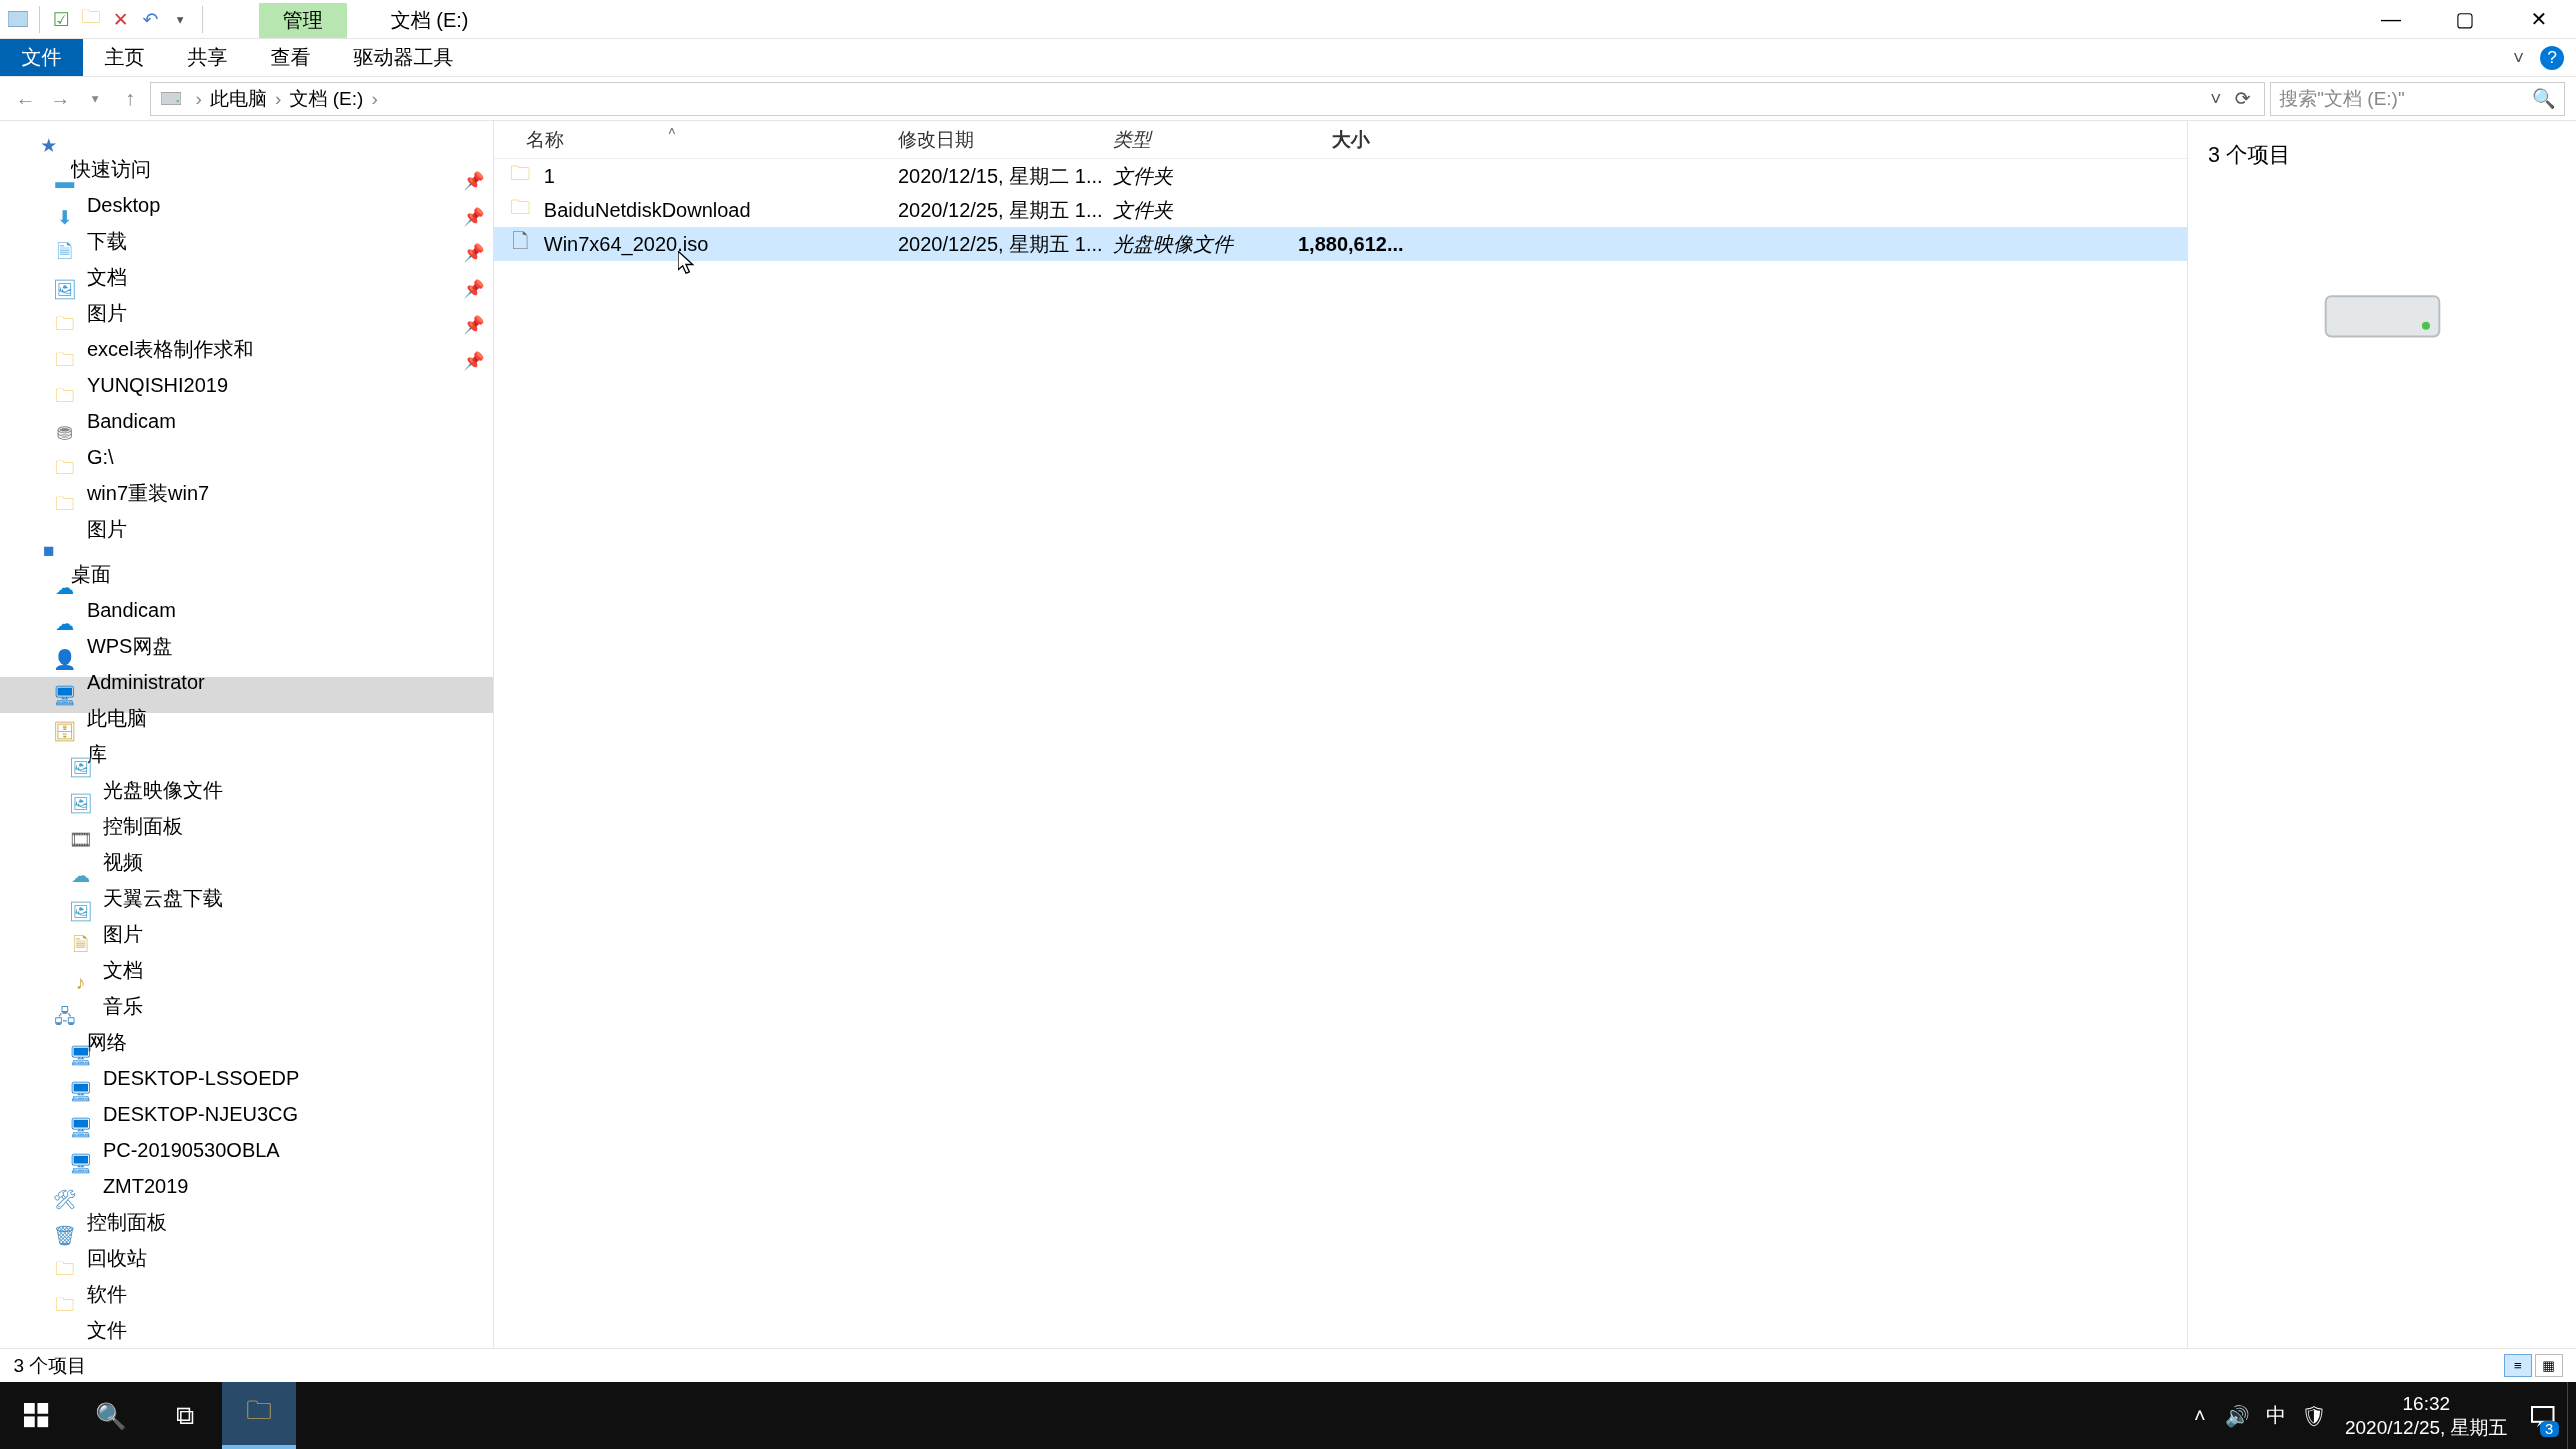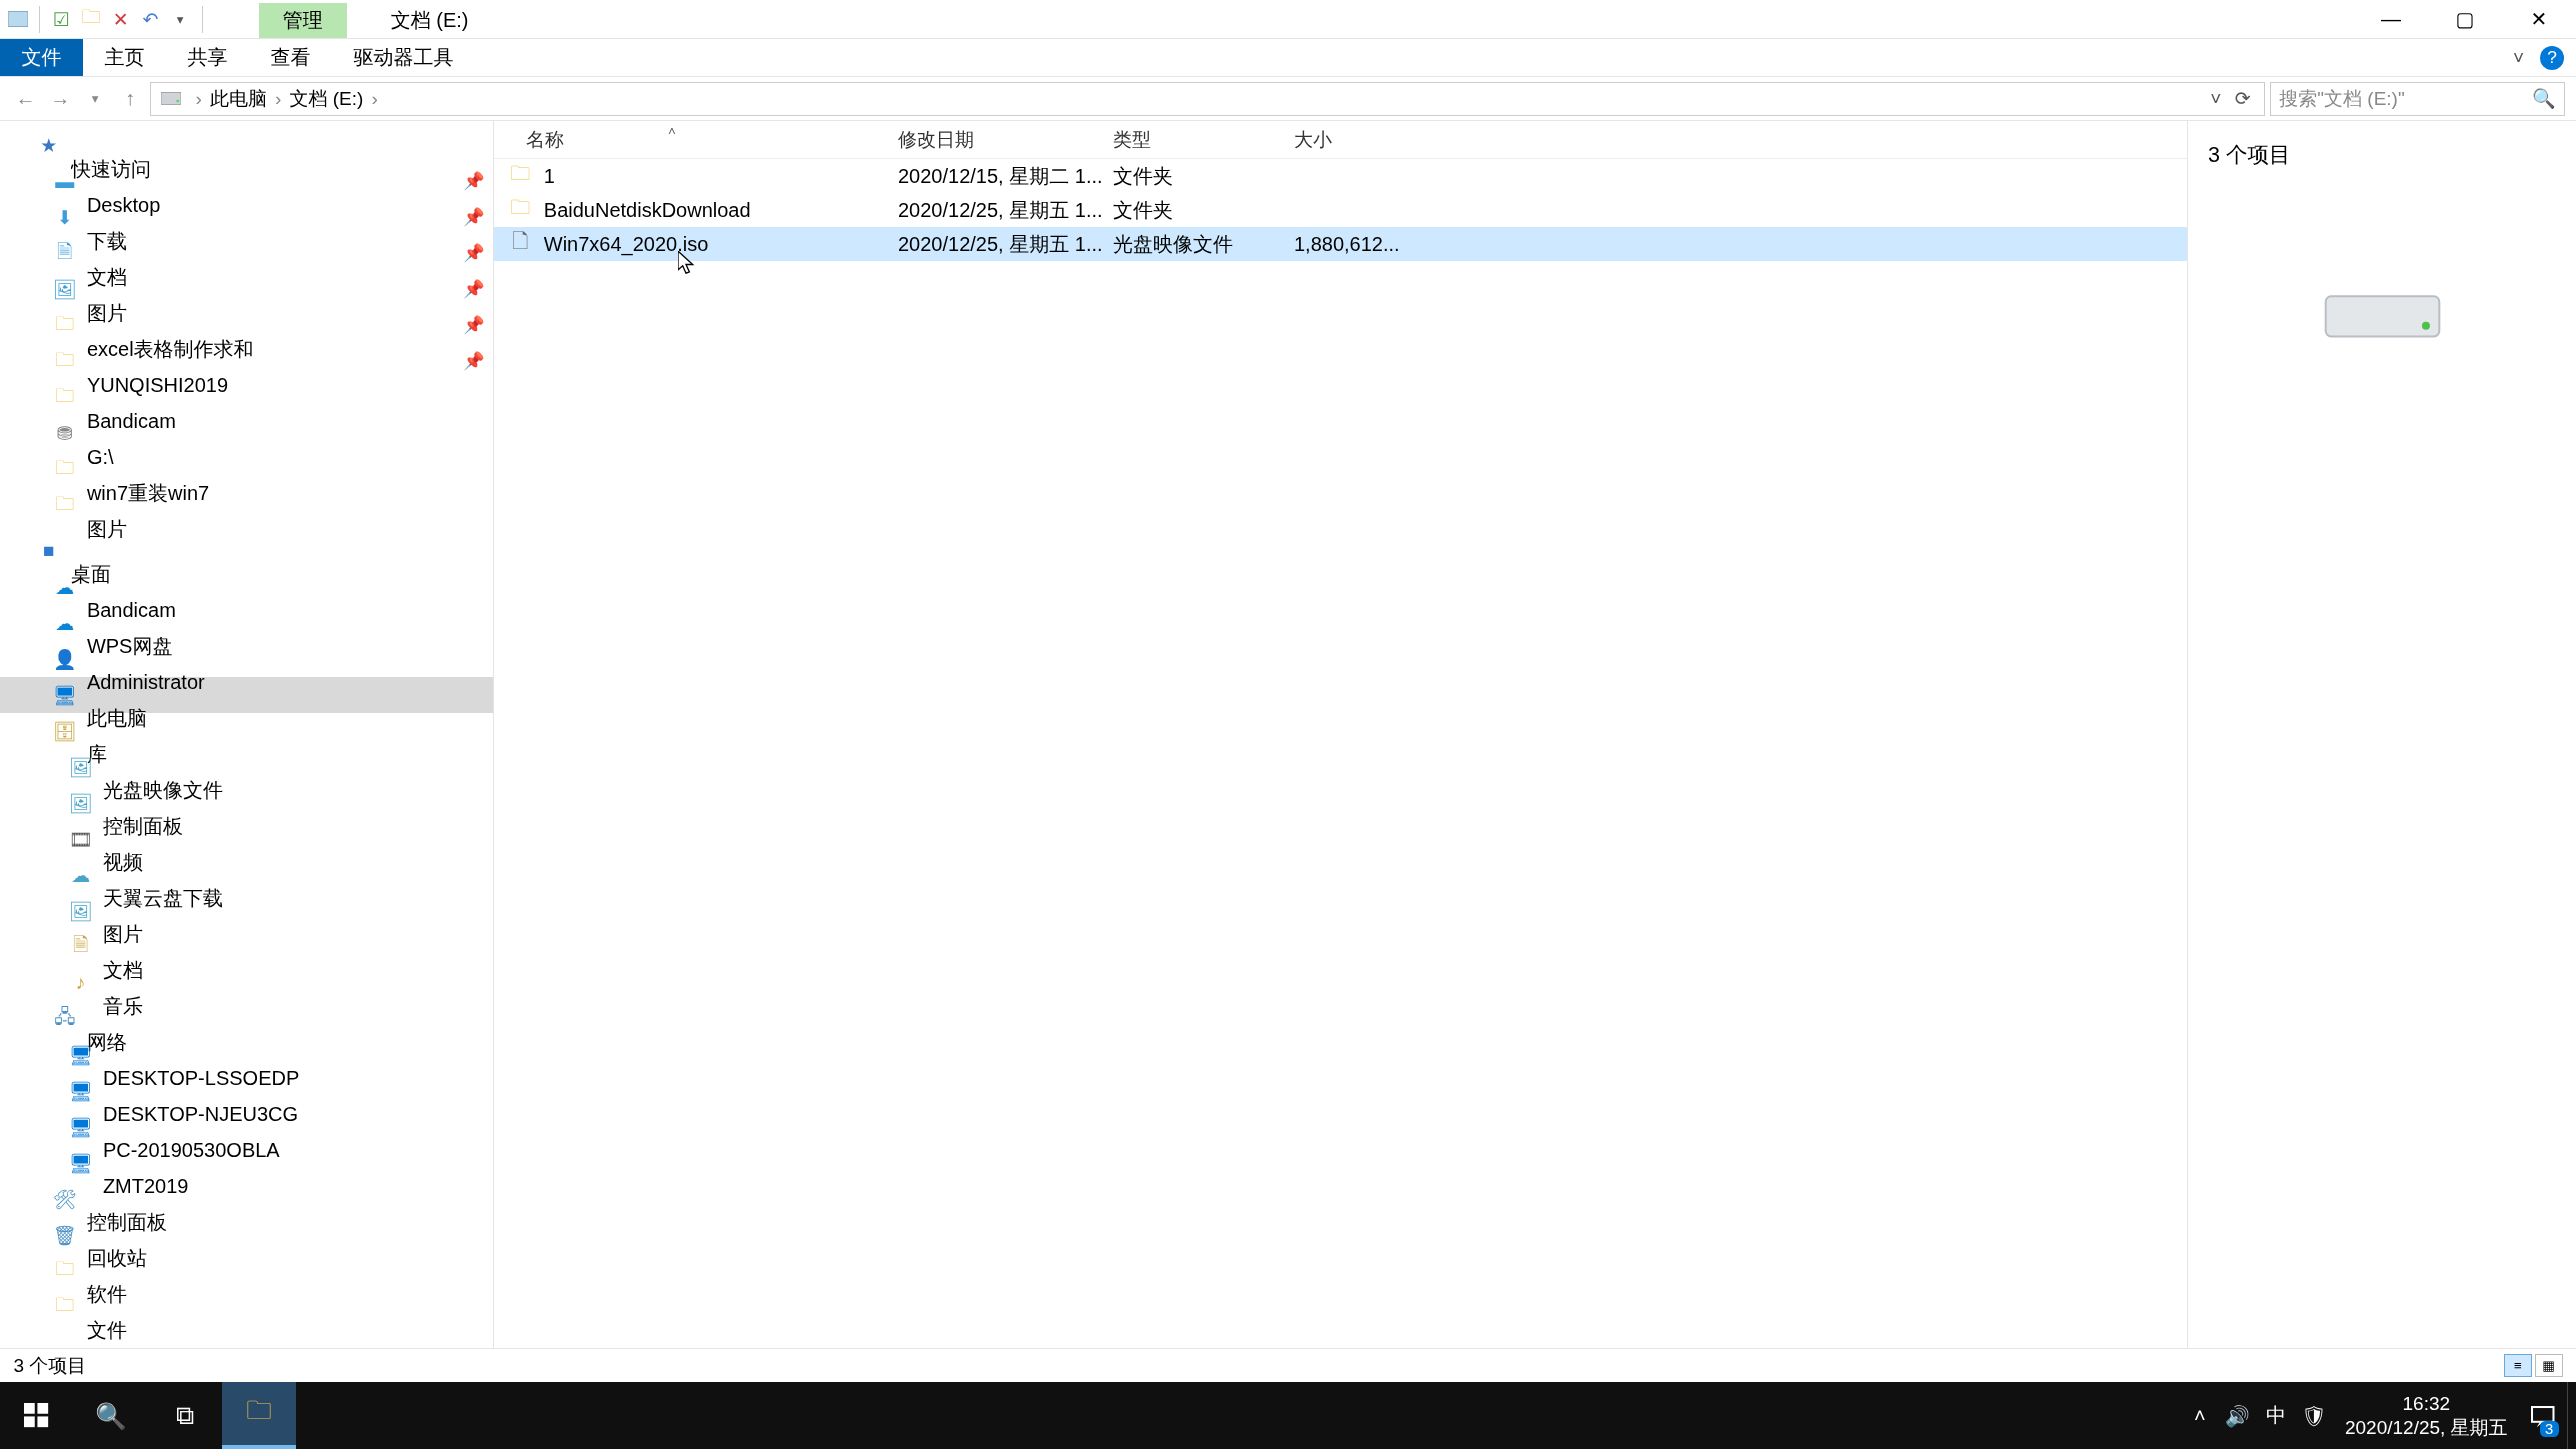--- a/index.html
+++ b/index.html
@@ -48,22 +48,22 @@
 .ind2 { padding-left: 52px; }
 .ind3 { padding-left: 68px; }
 .tico { width: 25.5px; height: 25.5px; margin-right: 9.4px; flex: none; display: inline-flex; align-items: center; justify-content: center; font-size: 19px; }
 
 
 .files { flex: 1; display: flex; flex-direction: column; }
 .cols { display: flex; height: 38px; align-items: center; border-bottom: 0.7px solid #eee; font-size: 19px; color: #333; }
 .col-name { width: 404px; padding-left: 32px; position: relative; }
 .col-asc { position: absolute; left: 174px; top: -2.7px; font-size: 13.4px; color: #666; }
 .col-date { width: 215px; }
-.col-type { width: 181px; }
-.col-size { width: 127px; text-align: left; padding-right: 13.4px; }
+.col-type { width: 181px; font-style: italic; }
+.col-size { width: 127px; text-align: center; padding-right: 13.4px; font-weight: bold; }
 .row { display: flex; height: 34px; align-items: center; font-size: 20px; }
 .row.sel { background: #cde8ff; }
 .row .col-name { display: flex; align-items: center; padding-left: 14.8px; }
 .row .fico { width: 23px; height: 23px; margin-right: 12px; display: inline-flex; align-items: center; justify-content: center; }
 
 
 .preview { width: 389px; border-left: 0.7px solid #e5e5e5; padding: 19px 20px; font-size: 21.5px; }
 .drive-pic { margin: 107px auto 0; width: 127px; height: 74px; display: flex; align-items: center; justify-content: center; }
 
 

